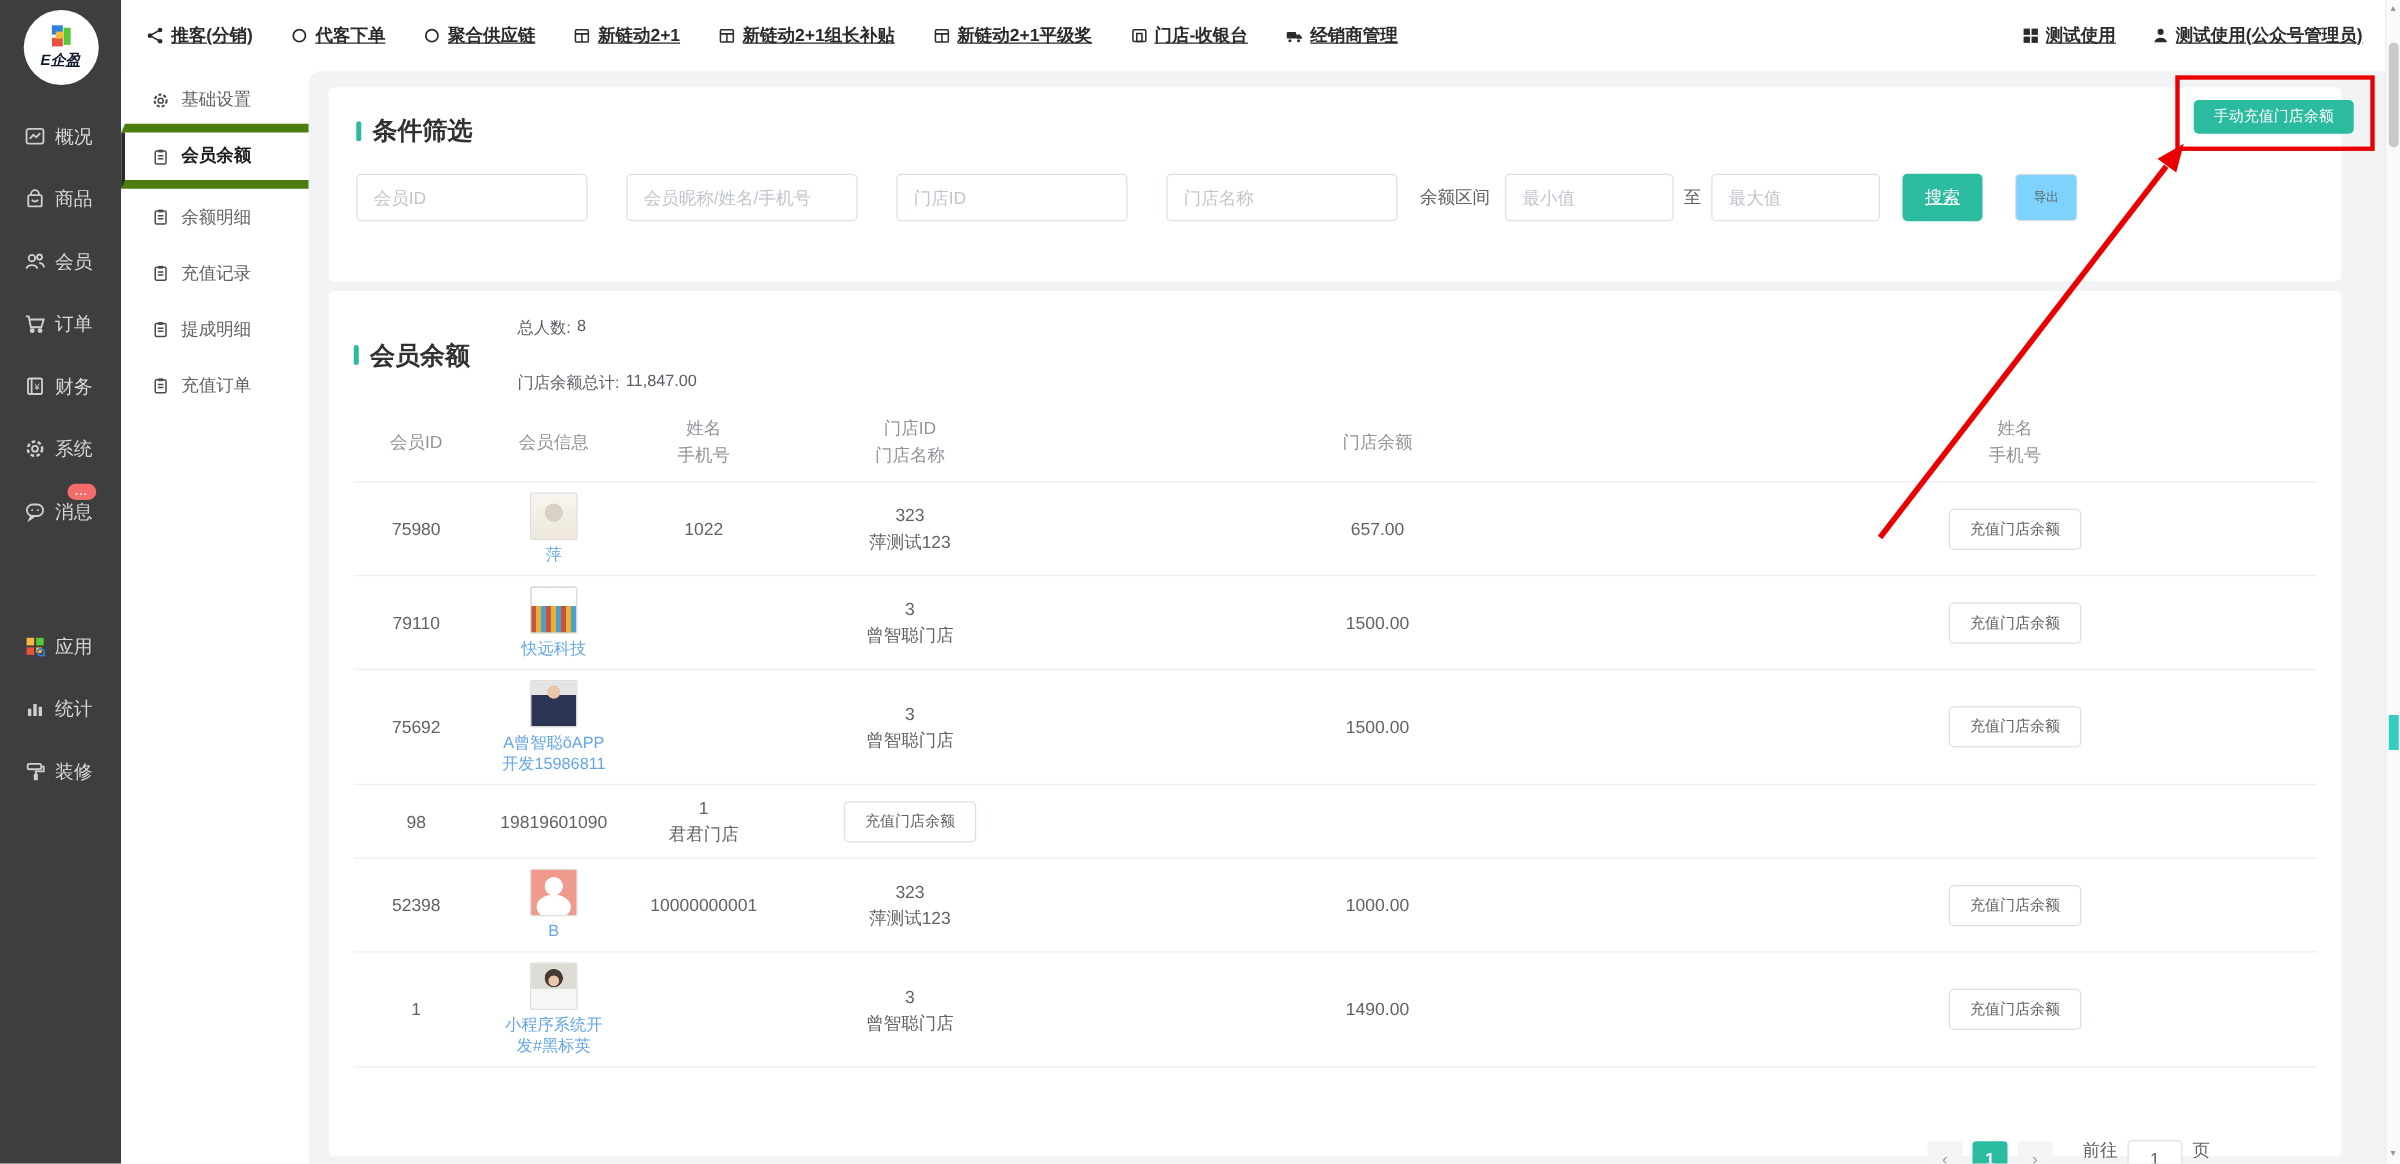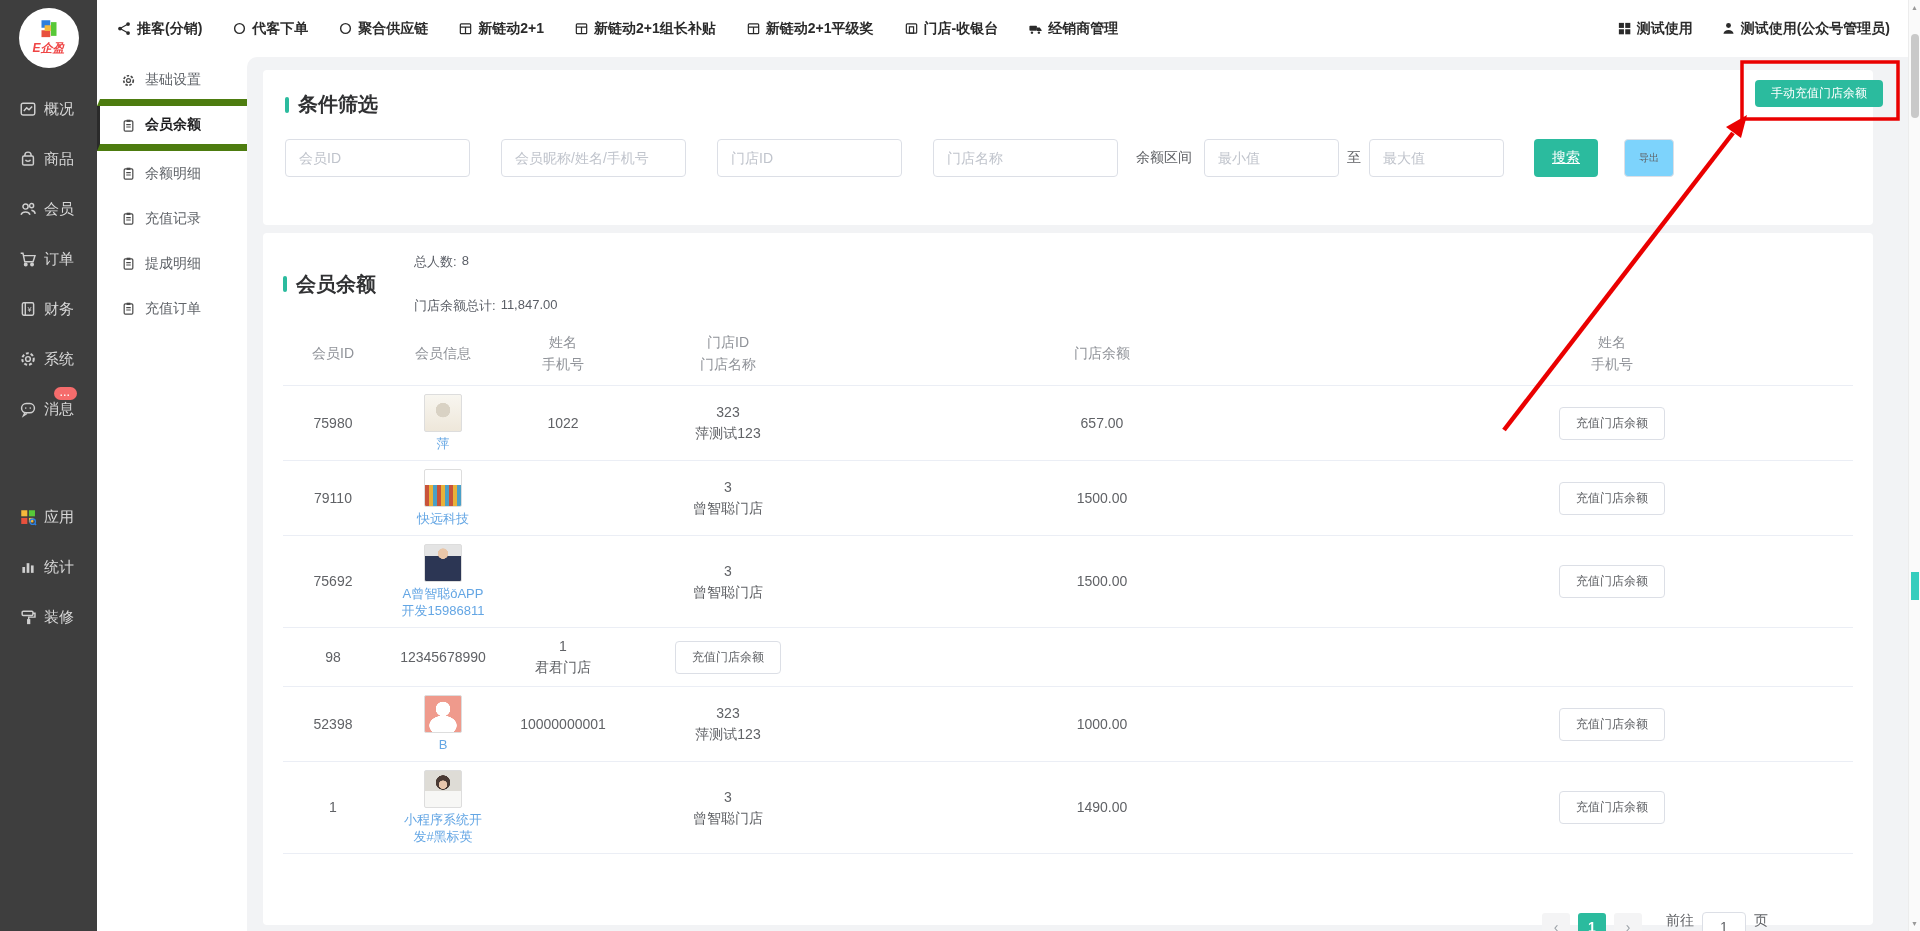--- a/index.html
+++ b/index.html
@@ -3,32 +3,32 @@
 <meta charset="utf-8">
 <style>
   *{box-sizing:border-box;margin:0;padding:0;font-family:"Liberation Sans","DejaVu Sans",sans-serif;}
   html,body{width:1920px;height:931px;overflow:hidden;background:#fff;}
   body{position:relative;}
   .app{display:flex;width:1908px;height:931px;}
 
   
   .sidebar{width:97px;background:#3e3e3e;flex-shrink:0;display:flex;flex-direction:column;}
   .logo{margin:8px auto 16px;width:60px;height:60px;border-radius:50%;background:#fff;display:flex;flex-direction:column;align-items:center;justify-content:center;gap:1px;}
-  .logo-text{font-size:12px;font-weight:900;font-style:italic;color:#ef4444;letter-spacing:0;}
+  .logo-text{font-size:12px;font-weight:900;font-style:italic;color:#0f172a;letter-spacing:0;}
   .side-item{height:50px;display:flex;align-items:center;gap:7px;padding-left:19px;color:#d8d8d8;font-size:15px;position:relative;cursor:pointer;}
   .side-item .ic{width:18px;height:18px;color:#cfcfcf;flex-shrink:0;}
   .badge{position:absolute;top:3px;left:54px;background:#f56c6c;color:#fff;border-radius:8px;font-size:9px;line-height:13px;padding:0 6px;letter-spacing:1px;font-weight:700;}
   .side-menu.lower{margin-top:58px;}
 
   
   .main-col{flex:1;display:flex;flex-direction:column;min-width:0;}
   .topbar{height:57px;background:#fff;display:flex;justify-content:space-between;align-items:center;flex-shrink:0;}
   .topnav{display:flex;gap:30px;padding-left:20px;}
   .topnav-right{display:flex;gap:28px;padding-right:18px;}
-  .nav-item{display:flex;align-items:center;gap:5px;font-weight:700;font-size:14px;color:#2b2b2b;cursor:pointer;white-space:nowrap;}
+  .nav-item{display:flex;align-items:center;gap:5px;font-weight:700;font-size:14px;color:#2b2b2b;cursor:pointer;white-space:nowrap;text-decoration:underline;}
   .nav-item .ic{width:15px;height:15px;color:#2b2b2b;flex-shrink:0;}
 
   
   .body-row{flex:1;display:flex;background:#fff;min-height:0;}
   .secondary{width:150px;background:#fff;padding-top:4px;flex-shrink:0;}
   .sec-item{height:45px;display:flex;align-items:center;gap:9px;padding-left:21px;font-size:14px;color:#5f6368;cursor:pointer;border-left:3px solid transparent;}
   .sec-item .ic{width:15px;height:15px;color:#4a4a4a;flex-shrink:0;}
   .sec-item.divider{border-bottom:7px solid #4d7c0f;}
   .sec-item.active{color:#1d1d1f;font-weight:700;border-left-color:#2a2a2a;}
 
@@ -39,21 +39,21 @@
   .bar{width:4px;height:16px;background:#2bbb9e;border-radius:2px;}
   .filter-card{height:155px;padding:21px 22px 0;}
   .filter-row{margin-top:21px;display:flex;align-items:center;}
   .f-input{width:185px;height:38px;border:1px solid #dcdfe6;border-radius:4px;padding:0 13px;font-size:14px;color:#606266;margin-right:31px;outline:none;background:#fff;}
   .f-input:nth-child(4){margin-right:18px;}
   .f-input::placeholder{color:#c0c4cc;}
   .f-input.small{width:135px;margin-right:0;}
   .range-label,.to-label{font-size:14px;color:#606266;white-space:nowrap;}
   .range-label{margin-right:12px;}
   .to-label{margin:0 8px;}
-  .btn-search{margin-left:30px;width:64px;height:38px;background:#2bbb9e;color:#fff;border:none;border-radius:4px;font-size:14px;cursor:pointer;text-decoration:underline;}
+  .btn-search{margin-left:18px;width:64px;height:38px;background:#2bbb9e;color:#fff;border:none;border-radius:4px;font-size:14px;cursor:pointer;text-decoration:underline;}
   .btn-export{margin-left:26px;width:50px;height:38px;background:#7dd3fc;color:#606266;border:1px solid #dcdfe6;border-radius:4px;font-size:10px;cursor:pointer;}
 
   
   .table-card{margin-top:8px;height:692px;padding:20px 20px 0;position:relative;}
   .table-head-row{display:flex;align-items:center;gap:38px;}
   .summary{display:flex;gap:26px;font-size:13px;font-weight:400;color:#5a5e66;flex-direction:column;}
   .summary .pair{display:flex;gap:5px;}
   .tgrid{display:grid;grid-template-columns:100px 120px 120px 210px 538px 1fr;}
   .thead{margin-top:16px;padding-bottom:10px;border-bottom:1px solid #ebeef5;}
   .th{display:flex;flex-direction:column;align-items:center;justify-content:center;color:#909399;font-size:14px;line-height:22px;text-align:center;}
@@ -527,21 +527,21 @@
                 </div>
                 <div class="td">
                   <button class="btn-row-action">充值门店余额</button>
                 </div>
               </div>
               <div class="tr tgrid">
                 <div class="td">
                   <span>98</span>
                 </div>
                 <div class="td">
-                  <span>12345678990</span>
+                  <span>19819601090</span>
                 </div>
                 <div class="td">
                   <span>1</span>
                   <span>君君门店</span>
                 </div>
                 <div class="td">
                   <button class="btn-row-action">充值门店余额</button>
                 </div>
               </div>
               <div class="tr tgrid">

